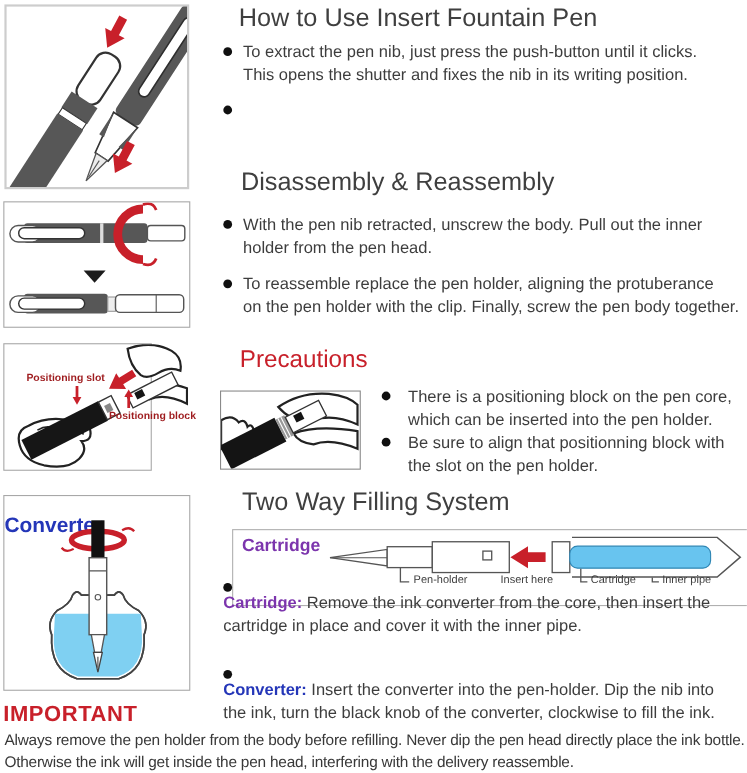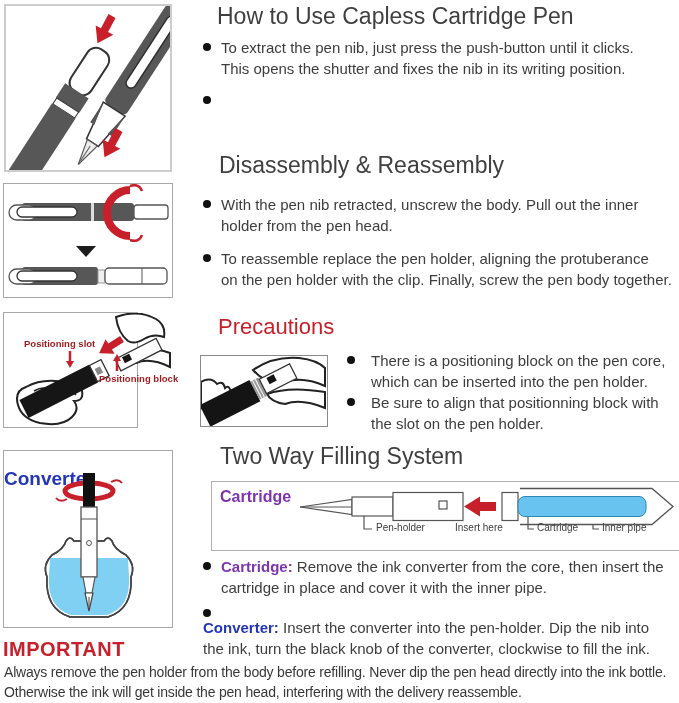--- a/index.html
+++ b/index.html
@@ -122,21 +122,21 @@
       <rect x="79" y="22" width="12" height="34" fill="#111"></rect>
       <rect x="77" y="56" width="16" height="70" fill="#fff" stroke="#555" stroke-width="1.3"></rect>
       <line x1="77" y1="68" x2="93" y2="68" stroke="#555" stroke-width="1"></line>
       <circle cx="85" cy="92" r="2.5" fill="none" stroke="#555" stroke-width="1"></circle>
       <path d="M79,126 h12 l-3,16 h-6 z" fill="#fff" stroke="#555" stroke-width="1.2"></path>
       <path d="M81,142 h8 l-4,18 z" fill="#fff" stroke="#444" stroke-width="1.2"></path>
       <line x1="85" y1="146" x2="85" y2="156" stroke="#444" stroke-width="1"></line>
     </svg>
   </div>
 
-  <div class="h" style="left:217px;top:3px;">How to Use Capless Cartridge Pen</div>
+  <div class="h" style="left:217px;top:3px;">How to Use Insert Fountain Pen</div>
   <div class="bullet" style="left:203px;top:37px;width:465px;">
     <span class="dot"></span>
     <div class="btext">To extract the pen nib, just press the push-button until it clicks.
 This opens the shutter and fixes the nib in its writing position.</div>
   </div>
   <div class="bullet" style="left:203px;top:90px;width:465px;">
     <span class="dot"></span>
   </div>
 
   <div class="h" style="left:219px;top:152px;">Disassembly &amp; Reassembly</div>
@@ -197,28 +197,28 @@
       <path d="M152,34 V47 H160" fill="none" stroke="#555" stroke-width="1.2"></path>
       <path d="M316,35 V47 H322" fill="none" stroke="#555" stroke-width="1.2"></path>
       <path d="M381,43 V47 H387" fill="none" stroke="#555" stroke-width="1.2"></path>
     </svg>
     <span class="diagram-label" style="left:164px;top:38px;">Pen-holder</span>
     <span class="diagram-label" style="left:243px;top:38px;">Insert here</span>
     <span class="diagram-label" style="left:325px;top:38px;">Cartridge</span>
     <span class="diagram-label" style="left:390px;top:38px;">Inner pipe</span>
   </div>
 
-  <div class="bullet" style="left:203px;top:556px;width:470px;">
+  <div class="bullet" style="left:203px;top:524px;width:470px;flex-direction:column;">
     <span class="dot"></span>
     <div class="btext"><span class="term t-purple">Cartridge:</span><span> Remove the ink converter from the core, then insert the
 cartridge in place and cover it with the inner pipe.</span></div>
   </div>
   <div class="bullet" style="left:203px;top:603px;width:474px;flex-direction:column;">
     <span class="dot"></span>
     <div class="btext"><span class="term t-blue">Converter:</span><span> Insert the converter into the pen-holder. Dip the nib into
 the ink, turn the black knob of the converter, clockwise to fill the ink.</span></div>
   </div>
 
   <div id="important-h">IMPORTANT</div>
-  <div class="imp-line" style="top:663px;">Always remove the pen holder from the body before refilling. Never dip the pen head directly into the ink bottle.</div>
+  <div class="imp-line" style="top:663px;">Always remove the pen holder from the body before refilling. Never dip the pen head directly place the ink bottle.</div>
   <div class="imp-line" style="top:683px;">Otherwise the ink will get inside the pen head, interfering with the delivery reassemble.</div>
 
 </div>
 
 </body></html>

